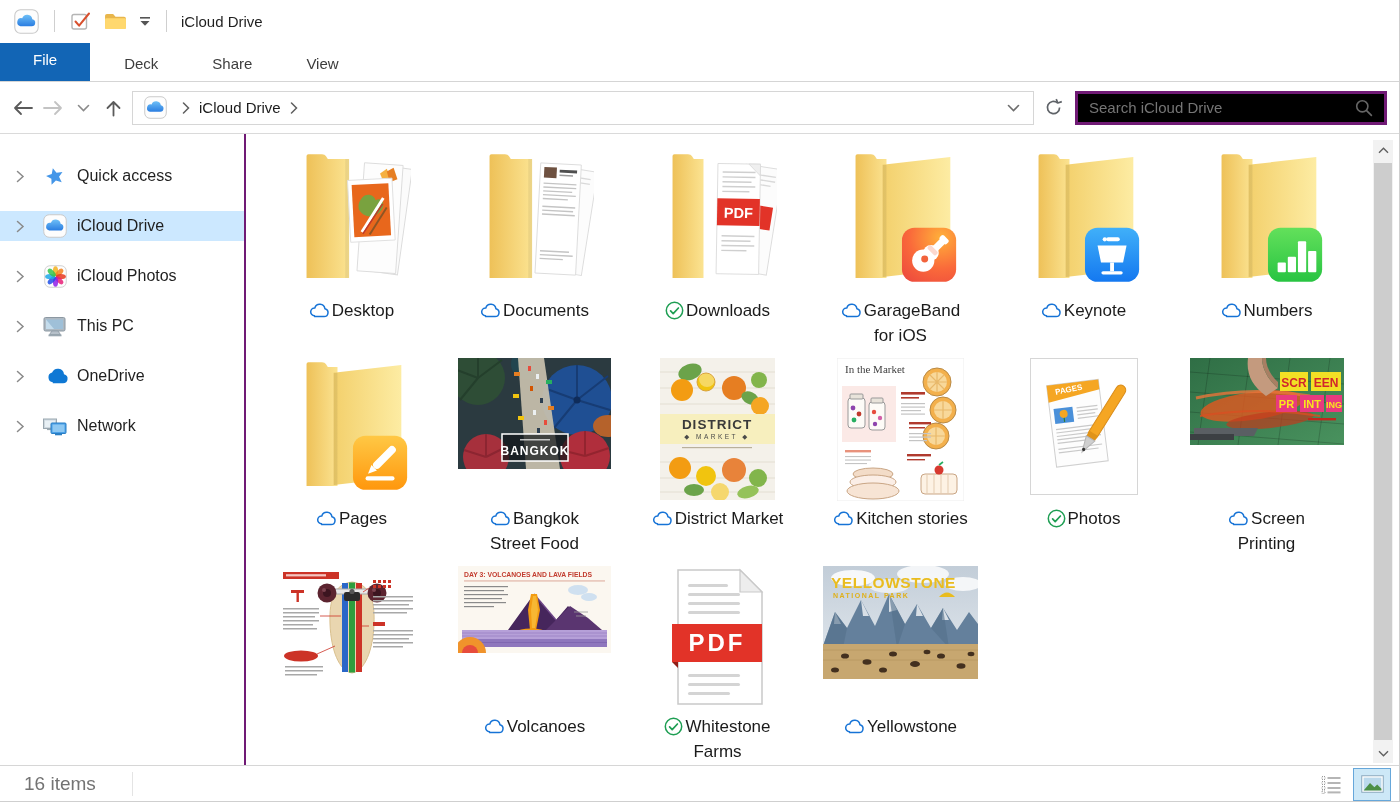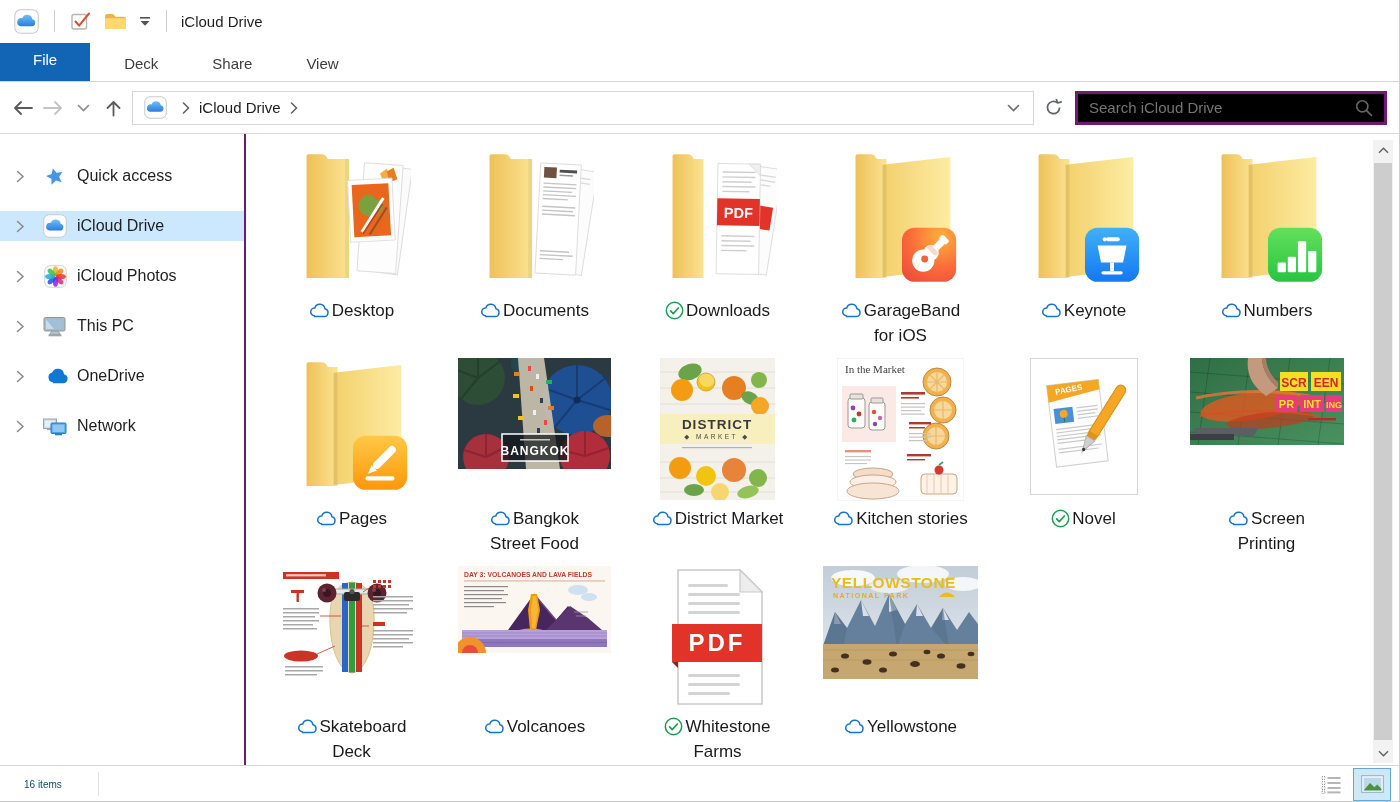--- a/index.html
+++ b/index.html
@@ -52,21 +52,21 @@
   .statusico { display:flex; }
 
   
   .vscroll { position:absolute; right:6px; top:6px; bottom:2px; width:20px; background:#f2f2f2; }
   .vs-btn { height:20px; display:flex; align-items:center; justify-content:center; }
   .vs-btn.down { position:absolute; bottom:0; left:0; right:0; }
   .vs-thumb { position:absolute; top:23px; bottom:23px; left:1px; width:18px; background:#cdcdcd; }
 
   
   .statusbar { height:37px; border-top:1px solid #d6d6d6; display:flex; align-items:center; padding:0 8px 0 24px; }
-  .count { font-size:10px; color:#0c4a6e; }
+  .count { font-size:19px; color:#737373; }
   .sb-sep { width:1px; height:24px; background:#e4e4e4; margin-left:36px; }
   .sb-right { margin-left:auto; display:flex; align-items:center; gap:5px; }
   .viewbtn { width:32px; height:30px; display:flex; align-items:center; justify-content:center; }
   .viewbtn.active { background:#cde8f7; border:1px solid #66a7da; width:38px; height:33px; }
 </style>
 </head>
 <body>
 
 <div class="window">
 
@@ -827,21 +827,21 @@
               </svg>
             </div>
             <div class="flabel">
               <div class="l1">
                 <span class="statusico">
                   <svg width="19" height="19" viewBox="0 0 19 19">
                     <circle cx="9.5" cy="9.5" r="8.2" fill="#fff" stroke="#1e9e53" stroke-width="1.5"></circle>
                     <path d="M5.6,9.9 l2.6,2.7 l5.2,-5.6" fill="none" stroke="#1e9e53" stroke-width="1.7" stroke-linecap="round" stroke-linejoin="round"></path>
                   </svg>
                 </span>
-                <span>Novel</span>
+                <span>Photos</span>
               </div>
             </div>
           </div>
           <div class="cell">
             <div class="thumb">
               <svg width="154" height="87" viewBox="0 0 154 87">
                 <defs>
                   <linearGradient id="spg" x1="0" y1="0" x2="1" y2="1">
                     <stop offset="0" stop-color="#2f6e45"></stop>
                     <stop offset="1" stop-color="#49925e"></stop>
@@ -957,31 +957,20 @@
                 <line x1="92" y1="22" x2="86" y2="26" stroke="#cc3327" stroke-width="0.8"></line>
                 <line x1="92" y1="60" x2="84" y2="60" stroke="#cc3327" stroke-width="0.8"></line>
                 <ellipse cx="24" cy="90" rx="17" ry="5.5" fill="#cc3327"></ellipse>
                 <line x1="40" y1="88" x2="58" y2="80" stroke="#cc3327" stroke-width="0.8"></line>
                 <g fill="#a8a8a8">
                   <rect x="8" y="100" width="38" height="1.5"></rect>
                   <rect x="8" y="104" width="38" height="1.5"></rect>
                   <rect x="8" y="108" width="32" height="1.5"></rect>
                 </g>
               </svg>
-            </div>
-            <div class="flabel">
-              <div class="l1">
-                <span class="statusico">
-                  <svg width="21" height="15" viewBox="0 0 21 15">
-                    <path d="M5.5,13.6 h9.6 a4,4 0 0 0 0.8,-7.9 a5.2,5.2 0 0 0 -10.1,-0.8 a3.95,3.95 0 0 0 -0.3,7.9 Z" fill="#fff" stroke="#1673d6" stroke-width="1.5" stroke-linejoin="round"></path>
-                  </svg>
-                </span>
-                <span>Skateboard</span>
-              </div>
-              <div>Deck</div>
             </div>
           </div>
           <div class="cell">
             <div class="thumb">
               <svg width="153" height="87" viewBox="0 0 153 87">
                 <rect width="153" height="87" fill="#fbf7f0"></rect>
                 <text x="6" y="11" font-family="Liberation Sans, sans-serif" font-size="6.8" font-weight="bold" fill="#c23b2e">DAY 3: VOLCANOES AND LAVA FIELDS</text>
                 <rect x="6" y="14.5" width="141" height="0.9" fill="#d9a08f"></rect>
                 <g fill="#8a8a8a">
                   <rect x="6" y="20" width="44" height="1.2"></rect>

